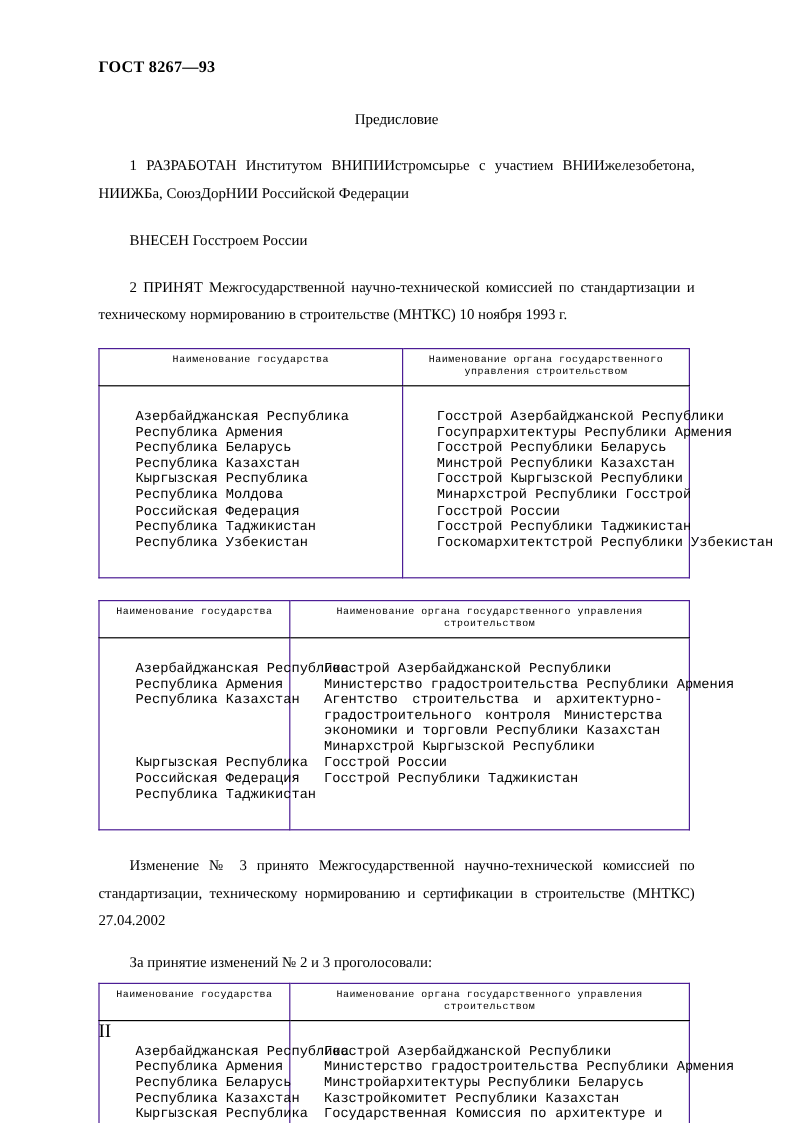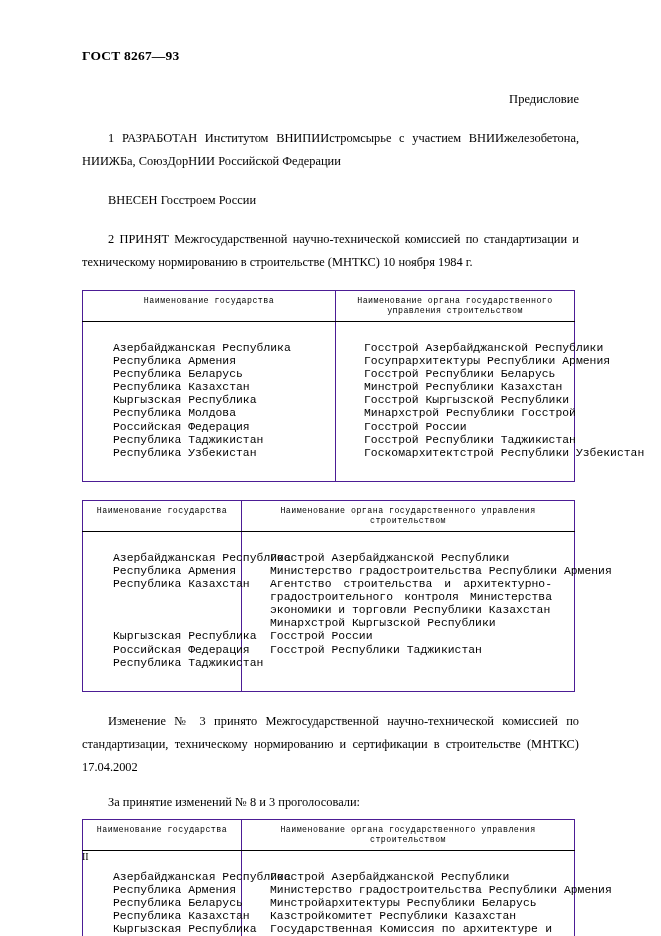--- a/index.html
+++ b/index.html
@@ -31,21 +31,21 @@
   }
 
   .doc-code {
     font-weight: bold;
     font-size: 13.5px;
     letter-spacing: 0.2px;
     margin: 0 0 28px 0;
   }
 
   .section-title {
-    text-align: right;
+    text-align: center;
     font-size: 12.5px;
     margin: 0 0 20px 0;
   }
 
   p.para {
     margin: 0 0 16px 0;
     font-size: 12.4px;
     line-height: 23px;
     text-align: justify;
     text-indent: 26px;
@@ -127,38 +127,38 @@
 
   
   #table-voters-amend23 { width: 492px; }
   #table-voters-amend23 col.c1 { width: 159px; }
   #table-voters-amend23 col.c2 { width: 333px; }
 
   .page-number {
     position: absolute;
     left: 82px;
     top: 851px;
-    font-size: 10px;
+    font-size: 16px;
   }
 </style>
 </head>
 <body>
 
 <div class="page">
   <div class="content">
 
     <div class="doc-code">ГОСТ 8267—93</div>
 
     <div class="section-title">Предисловие</div>
 
     <p class="para">1  РАЗРАБОТАН Институтом ВНИПИИстромсырье с участием ВНИИжелезобетона, НИИЖБа, СоюзДорНИИ Российской Федерации</p>
 
     <p class="para last-left">ВНЕСЕН Госстроем России</p>
 
-    <p class="para">2  ПРИНЯТ Межгосударственной научно-технической комиссией по стандартизации и техническому нормированию в строительстве (МНТКС) 10 ноября 1984 г.</p>
+    <p class="para">2  ПРИНЯТ Межгосударственной научно-технической комиссией по стандартизации и техническому нормированию в строительстве (МНТКС) 10 ноября 1993 г.</p>
 
 
     <table class="vote" id="table-voters-original">
       <colgroup>
           <col class="c1">
           <col class="c2">
         </colgroup>
       <thead>
         <tr>
           <th>Наименование государства</th>
@@ -233,23 +233,23 @@
               <li>Минархстрой Кыргызской Республики</li>
               <li>Госстрой России</li>
               <li>Госстрой Республики Таджикистан</li>
             </ul>
           </td>
         </tr>
       </tbody>
     </table>
 
 
-    <p class="para">Изменение № 3 принято Межгосударственной научно-технической комиссией по стандартизации, техническому нормированию и сертификации в строительстве (МНТКС) 17.04.2002</p>
-
-    <div class="sub-label">За принятие изменений № 8 и 3 проголосовали:</div>
+    <p class="para">Изменение № 3 принято Межгосударственной научно-технической комиссией по стандартизации, техническому нормированию и сертификации в строительстве (МНТКС) 27.04.2002</p>
+
+    <div class="sub-label">За принятие изменений № 2 и 3 проголосовали:</div>
 
     <table class="vote" id="table-voters-amend23">
       <colgroup>
           <col class="c1">
           <col class="c2">
         </colgroup>
       <thead>
         <tr>
           <th>Наименование государства</th>
           <th>Наименование органа государственного управления строительством</th>

